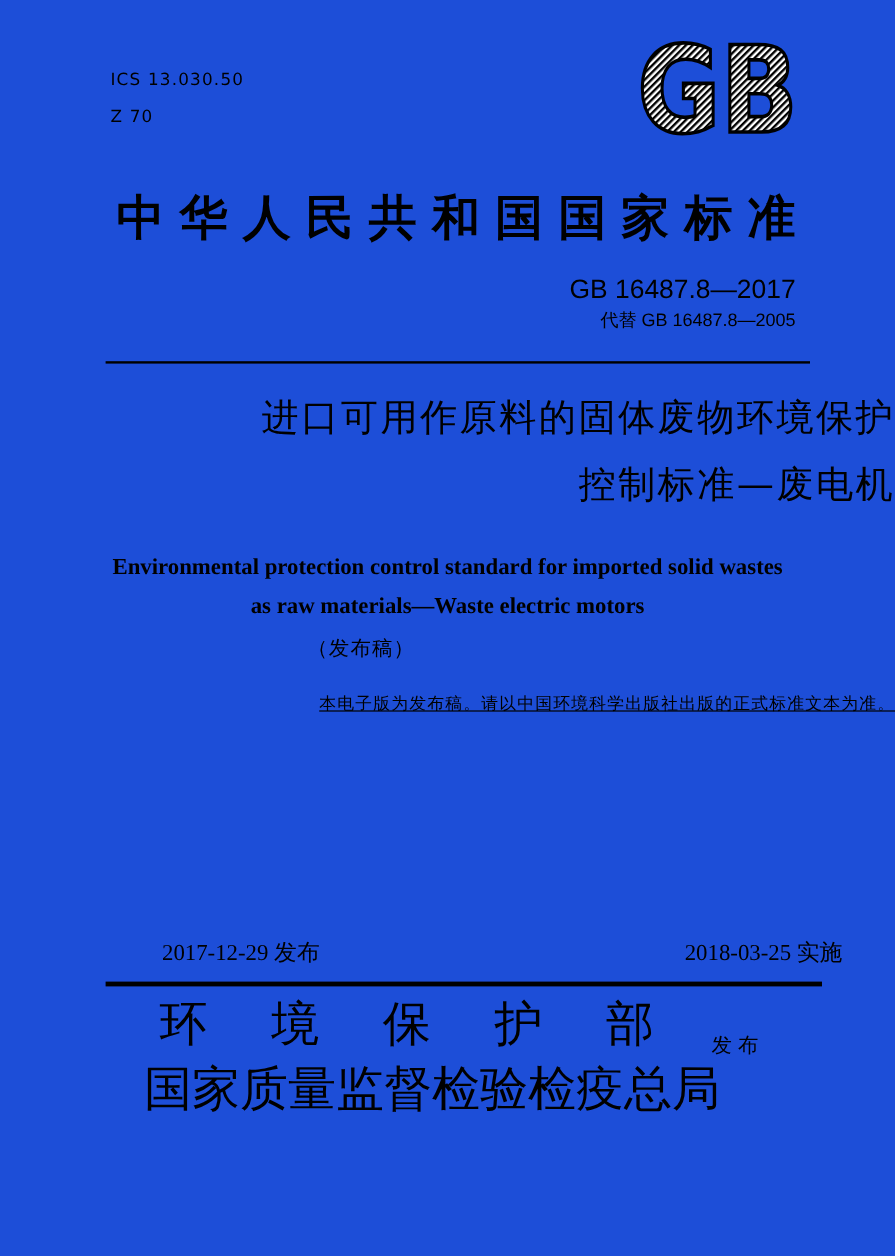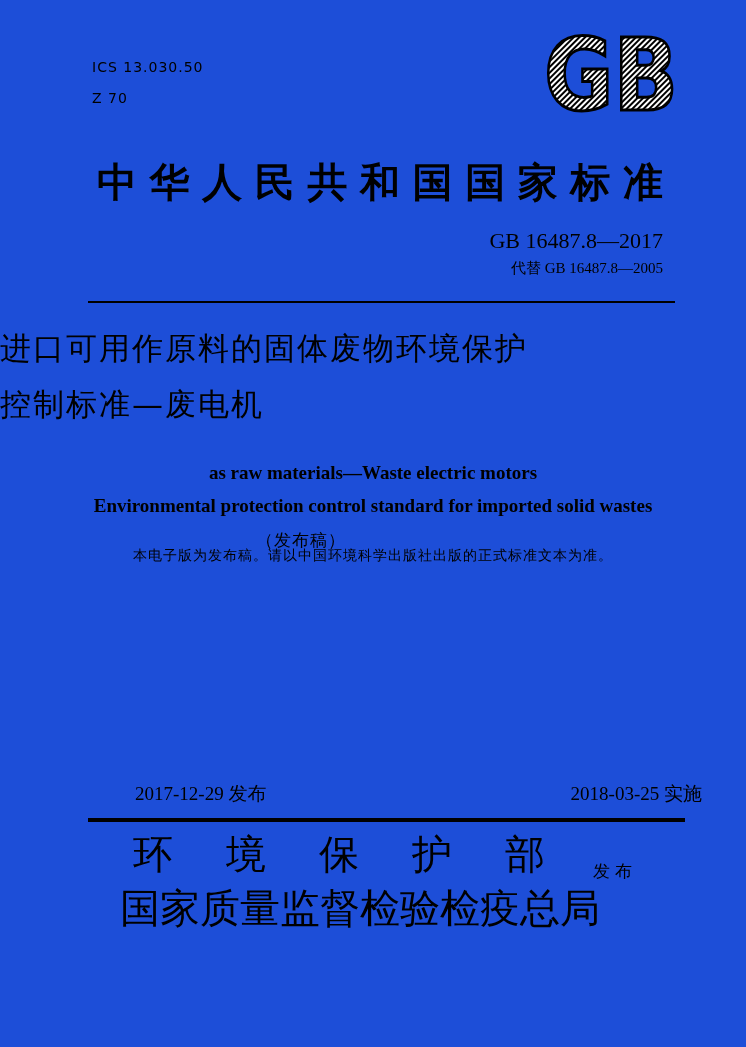--- a/index.html
+++ b/index.html
@@ -24,21 +24,21 @@
     top: 52px;
     font-size: 14px;
     line-height: 31px;
     letter-spacing: 1px;
     font-family: "DejaVu Sans", sans-serif;
   }
 
   
   .gb-logo {
     position: absolute;
-    left: 540px;
+    left: 527px;
     top: 30px;
     width: 142px;
     height: 88px;
   }
 
   
   .heading {
     position: absolute;
     left: 97px;
     top: 158px;
@@ -50,21 +50,21 @@
     line-height: 48px;
     font-family: "DejaVu Sans", sans-serif;
   }
 
   
   .std-number-block {
     position: absolute;
     right: 83px;
     top: 228px;
     text-align: right;
-    font-family: Liberation Serif, serif;
+    font-family: Liberation Sans, sans-serif;
   }
   .std-number {
     font-size: 22px;
     line-height: 26px;
   }
   .std-replaces {
     font-size: 15px;
     line-height: 24px;
     margin-top: 2px;
   }
@@ -77,21 +77,21 @@
     height: 2px;
     background: #000;
   }
 
   
   .cn-title {
     position: absolute;
     left: 0;
     top: 320px;
     width: 746px;
-    text-align: left;
+    text-align: right;
     font-size: 31px;
     line-height: 56px;
     letter-spacing: 2px;
     font-family: "DejaVu Sans", sans-serif;
   }
 
   
   .en-title {
     position: absolute;
     left: 0;
@@ -110,25 +110,26 @@
     top: 529px;
     width: 602px;
     text-align: center;
     font-size: 17px;
     letter-spacing: 1px;
   }
 
   .notice {
     position: absolute;
     left: 0;
-    top: 547px;
-    width: 746px;
-    text-align: center;
+    top: 578px;
+    width: 746px;
+    text-align: right;
     font-size: 14px;
     letter-spacing: 1px;
+    text-decoration: underline;
   }
 
   
   .dates-row {
     position: absolute;
     left: 100px;
     top: 781px;
     width: 567px;
     display: flex;
     justify-content: space-between;
@@ -219,22 +220,22 @@
   </div>
 
   <div class="rule-thin"></div>
 
   <div class="cn-title">
     <div>进口可用作原料的固体废物环境保护</div>
     <div>控制标准—废电机</div>
   </div>
 
   <div class="en-title">
+    <div>Environmental protection control standard for imported solid wastes</div>
     <div>as raw materials—Waste electric motors</div>
-    <div>Environmental protection control standard for imported solid wastes</div>
   </div>
 
   <div class="draft-label">（发布稿）</div>
 
   <div class="notice">本电子版为发布稿。请以中国环境科学出版社出版的正式标准文本为准。</div>
 
   <div class="dates-row">
     <span>2017-12-29 发布</span>
     <span>2018-03-25 实施</span>
   </div>

